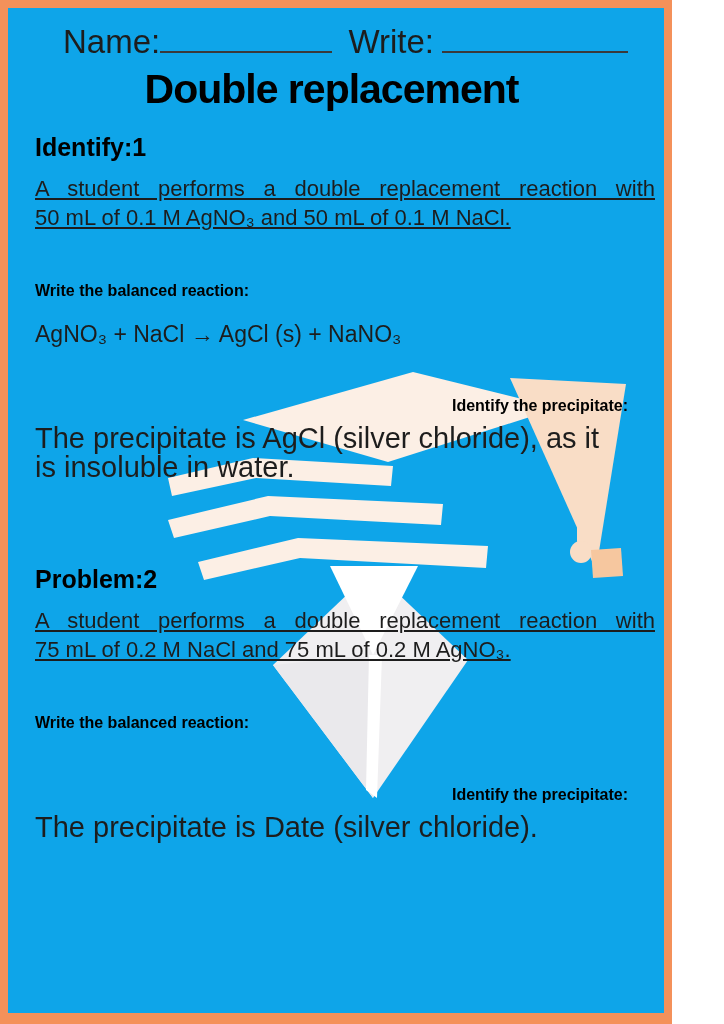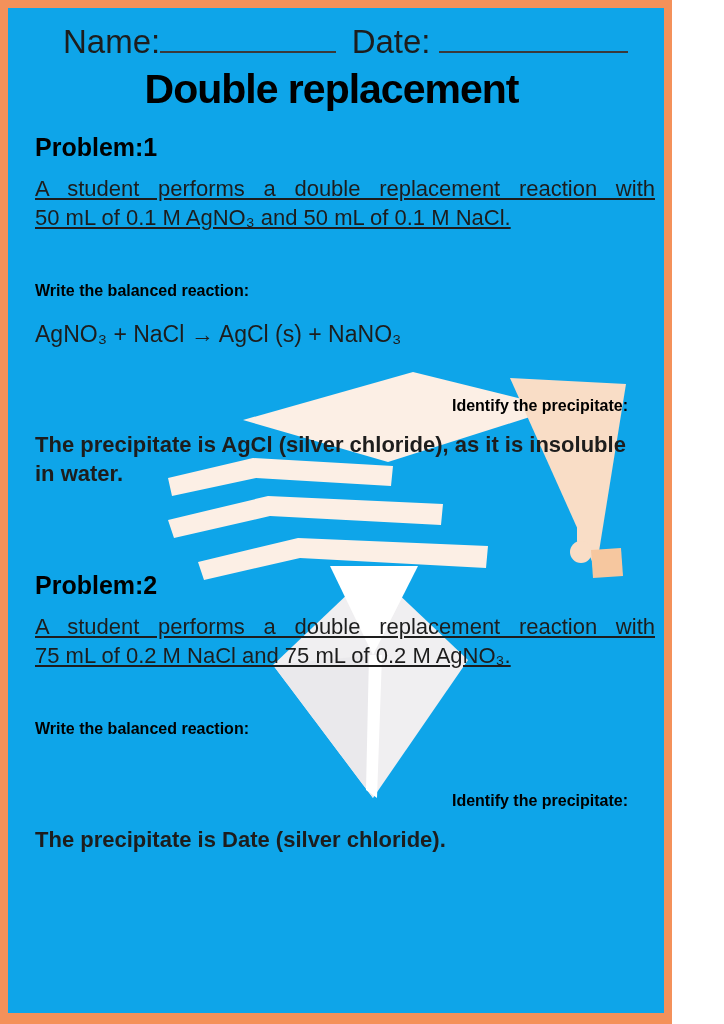--- a/index.html
+++ b/index.html
@@ -53,21 +53,21 @@
   .problem2{margin-top:82px;}
   .statement{margin-top:12px;width:620px;font-size:22px;line-height:29px;text-decoration:underline;}
   .statement .l1{display:block;text-align:justify;text-align-last:justify;}
   .statement .l2{display:block;}
   .sub-heading{
     margin-top:44px;
     font-size:16px;font-weight:700;line-height:30px;color:#000;
   }
   .sub-heading.precip{margin-top:42px;text-align:right;}
   .equation{margin-top:13px;font-size:23px;line-height:30px;}
-  .answer{margin-top:9px;font-size:22px;line-height:29px;font-weight:bold;}
+  .answer{margin-top:3px;font-size:29px;line-height:29px;}
 </style>
 </head>
 <body>
 
 <div class="page">
 
   <svg class="watermark" viewBox="0 0 470 440" xmlns="http://www.w3.org/2000/svg" aria-hidden="true">
 
     <polygon points="85,50 255,2 400,38 230,92" style="fill:var(--wm-peach)"></polygon>
 
@@ -85,28 +85,28 @@
     <polygon points="115,295 215,285 215,428" style="fill:var(--wm-gray-deep)"></polygon>
     <polygon points="172,196 215,285 260,196" style="fill:#ffffff"></polygon>
     <polygon points="211,285 224,285 219,428 208,420" style="fill:#ffffff"></polygon>
   </svg>
 
   <div class="content">
 
     <div class="header-row">
       <span>Name:</span>
         <span class="blank name"></span>
-        <span class="date-label">Date:</span>
+        <span class="date-label">Write:</span>
         <span class="blank date"></span>
     </div>
 
     <div class="doc-title">Double replacement</div>
 
     <div class="problem">
-      <div class="problem-heading">Problem:1</div>
+      <div class="problem-heading">Identify:1</div>
       <div class="statement">
         <span class="l1">A student performs a double replacement reaction with</span>
         <span class="l2">50 mL of 0.1 M AgNO₃ and 50 mL of 0.1 M NaCl.</span>
       </div>
       <div class="sub-heading">Write the balanced reaction:</div>
       <div class="equation">AgNO₃ + NaCl → AgCl (s) + NaNO₃</div>
       <div class="sub-heading precip">Identify the precipitate:</div>
       <div class="answer">The precipitate is AgCl (silver chloride), as it is insoluble in water.</div>
     </div>
 

